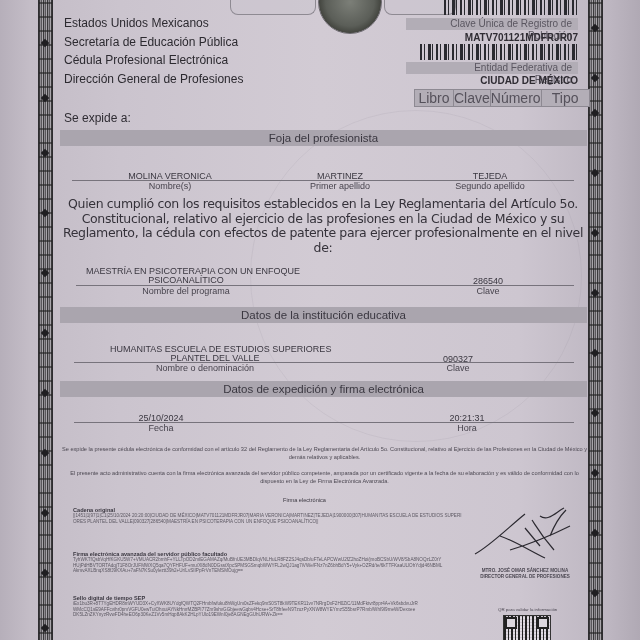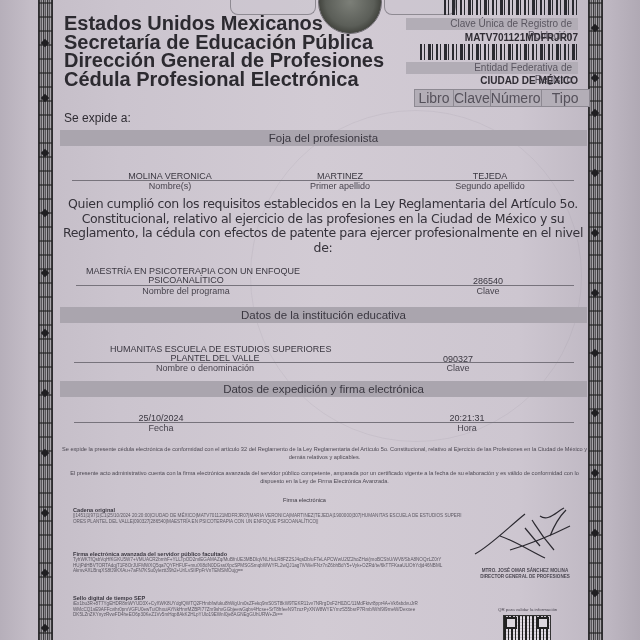--- a/index.html
+++ b/index.html
@@ -23,21 +23,21 @@
   .emblem {
     position:absolute; left:318px; top:-30px; width:62px; height:62px; border-radius:50%;
     background: radial-gradient(circle, #7c7f78 0, #5b5e58 55%, #444640 70%, #9c9aa0 72%);
     border:1px solid #6d6a70;
   }
   .emblem-band {
     position:absolute; top:0; height:14px; border:1px solid #8e8a92; border-top:none;
     border-radius:0 0 8px 8px; background:rgba(200,195,205,0.4);
   }
   .header-lines {
-    position:absolute; left:64px; top:14px; font-size:20px; line-height:18.5px; color:#2c2a30;font-weight:bold;
+    position:absolute; left:64px; top:14px; font-size:12px; line-height:18.5px; color:#2c2a30;
   }
   .header-lines div { white-space:nowrap; }
 
   .barcode {
     position:absolute; height:16px;
     background: repeating-linear-gradient(90deg,#2a2a30 0 2px,transparent 2px 4px,#2a2a30 4px 5px,transparent 5px 8px,#2a2a30 8px 11px,transparent 11px 12px,#2a2a30 12px 13px,transparent 13px 16px);
   }
   .gray-label {
     position:absolute; background:#b2adb6; color:#5a5660; font-size:10px; text-align:right; padding-right:6px; box-sizing:border-box; height:12px; line-height:12px;
   }
@@ -116,22 +116,22 @@
 
 <div class="watermark"></div>
 
 <div class="emblem-band" style="left:230px;width:84px;"></div>
 <div class="emblem-band" style="left:384px;width:70px;"></div>
 <div class="emblem"></div>
 
 <div class="header-lines">
   <div>Estados Unidos Mexicanos</div>
   <div>Secretaría de Educación Pública</div>
+  <div>Cédula Profesional Electrónica</div>
   <div>Dirección General de Profesiones</div>
-  <div>Cédula Profesional Electrónica</div>
 </div>
 
 <div class="barcode" style="left:444px;top:0;width:134px;height:15px;"></div>
 <div class="gray-label" style="left:406px;top:18px;width:172px;">Clave Única de Registro de Población</div>
 <div class="bold-val" style="left:406px;top:32px;width:172px;">MATV701121MDFRJR07</div>
 <div class="barcode" style="left:420px;top:44px;width:158px;height:16px;"></div>
 <div class="gray-label" style="left:406px;top:62px;width:172px;padding-left:32px;">Entidad Federativa de Registro</div>
 <div class="bold-val" style="left:406px;top:75px;width:172px;">CIUDAD DE MÉXICO</div>
 
 <table class="reg">

